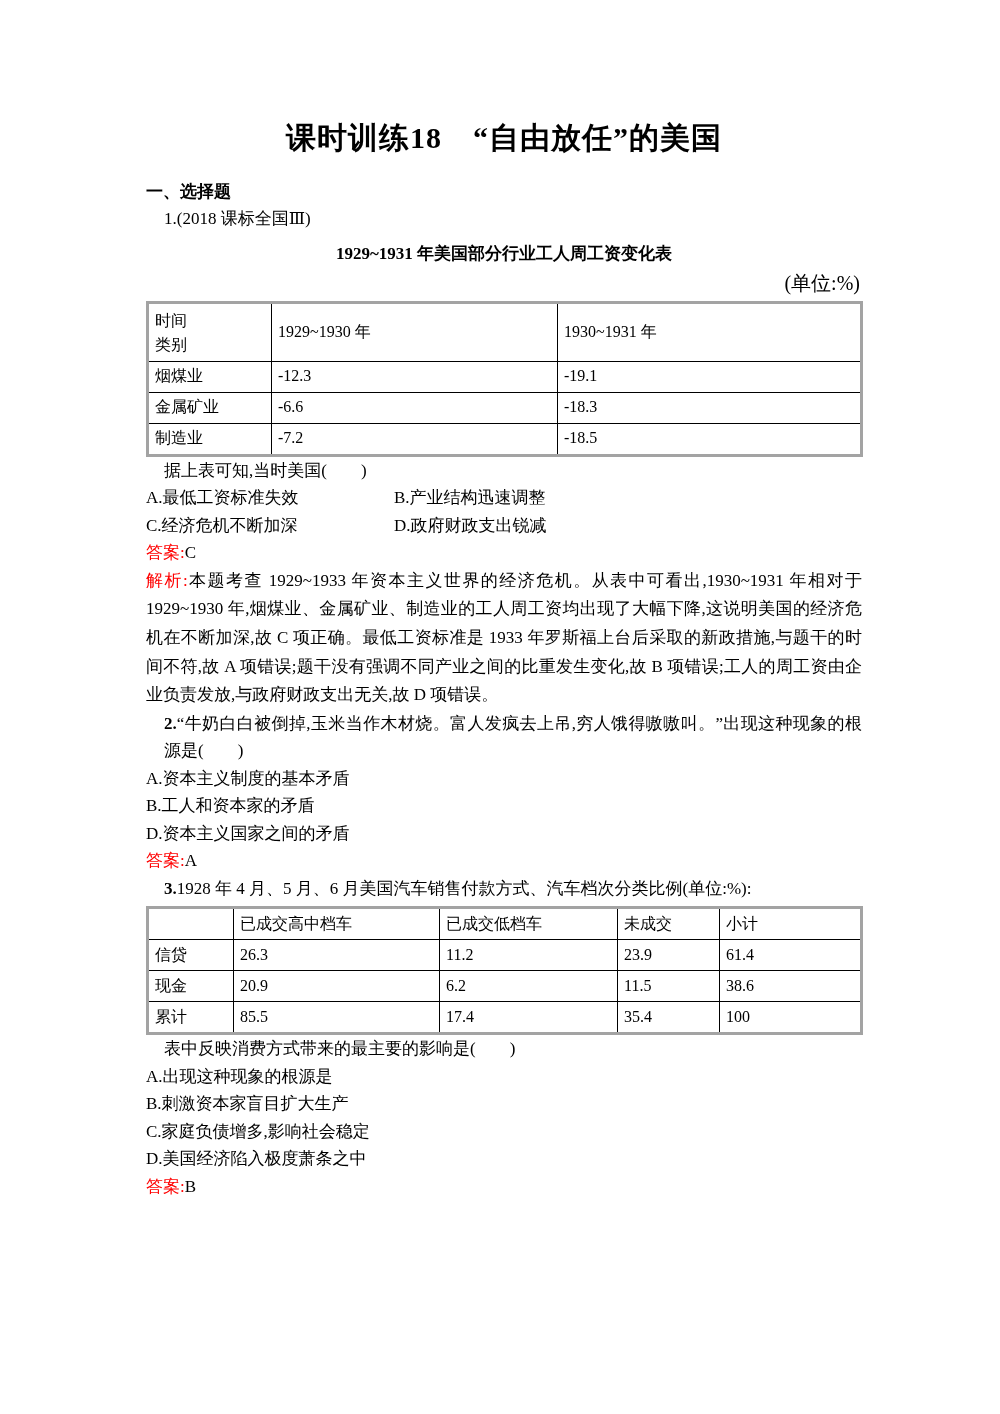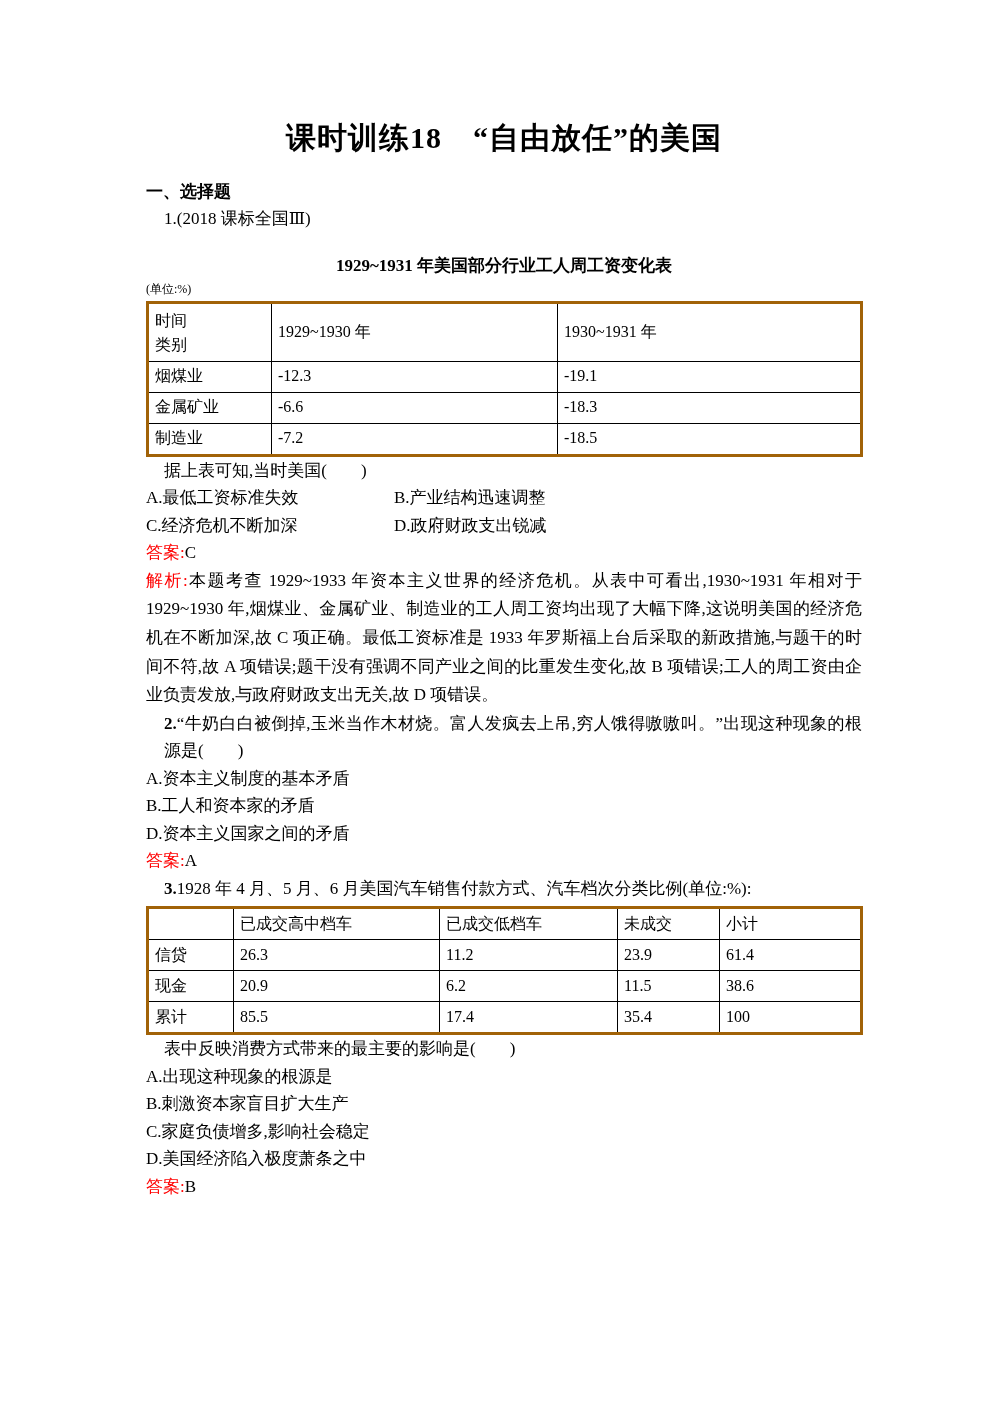--- a/index.html
+++ b/index.html
@@ -82,35 +82,36 @@
     line-height: 1.68;
     text-align: justify;
     text-justify: inter-ideograph;
   }
 
   
   .tbl-title {
     font-size: 17px;
     font-weight: bold;
     text-align: center;
-    margin-top: 20px;
+    margin-top: 8px;
     line-height: 1.5;
   }
   .tbl-unit {
-    font-size: 12px;
+    font-size: 20px;
+    text-align: right;
     line-height: 1.5;
     margin-top: 2px;
     margin-bottom: 3px;
     padding-right: 2px;
   }
   table.grid {
     border-collapse: collapse;
     width: 714px;
     table-layout: fixed;
-    border: 3px solid #a16207;
+    border: 3px solid #a3a3a3;
     font-size: 16px;
   }
   table.grid td {
     border: 1px solid #000;
     padding: 3px 5px 3px 6px;
     vertical-align: middle;
     line-height: 1.42;
     height: 24px;
   }
   table.grid td.hdr2 {

